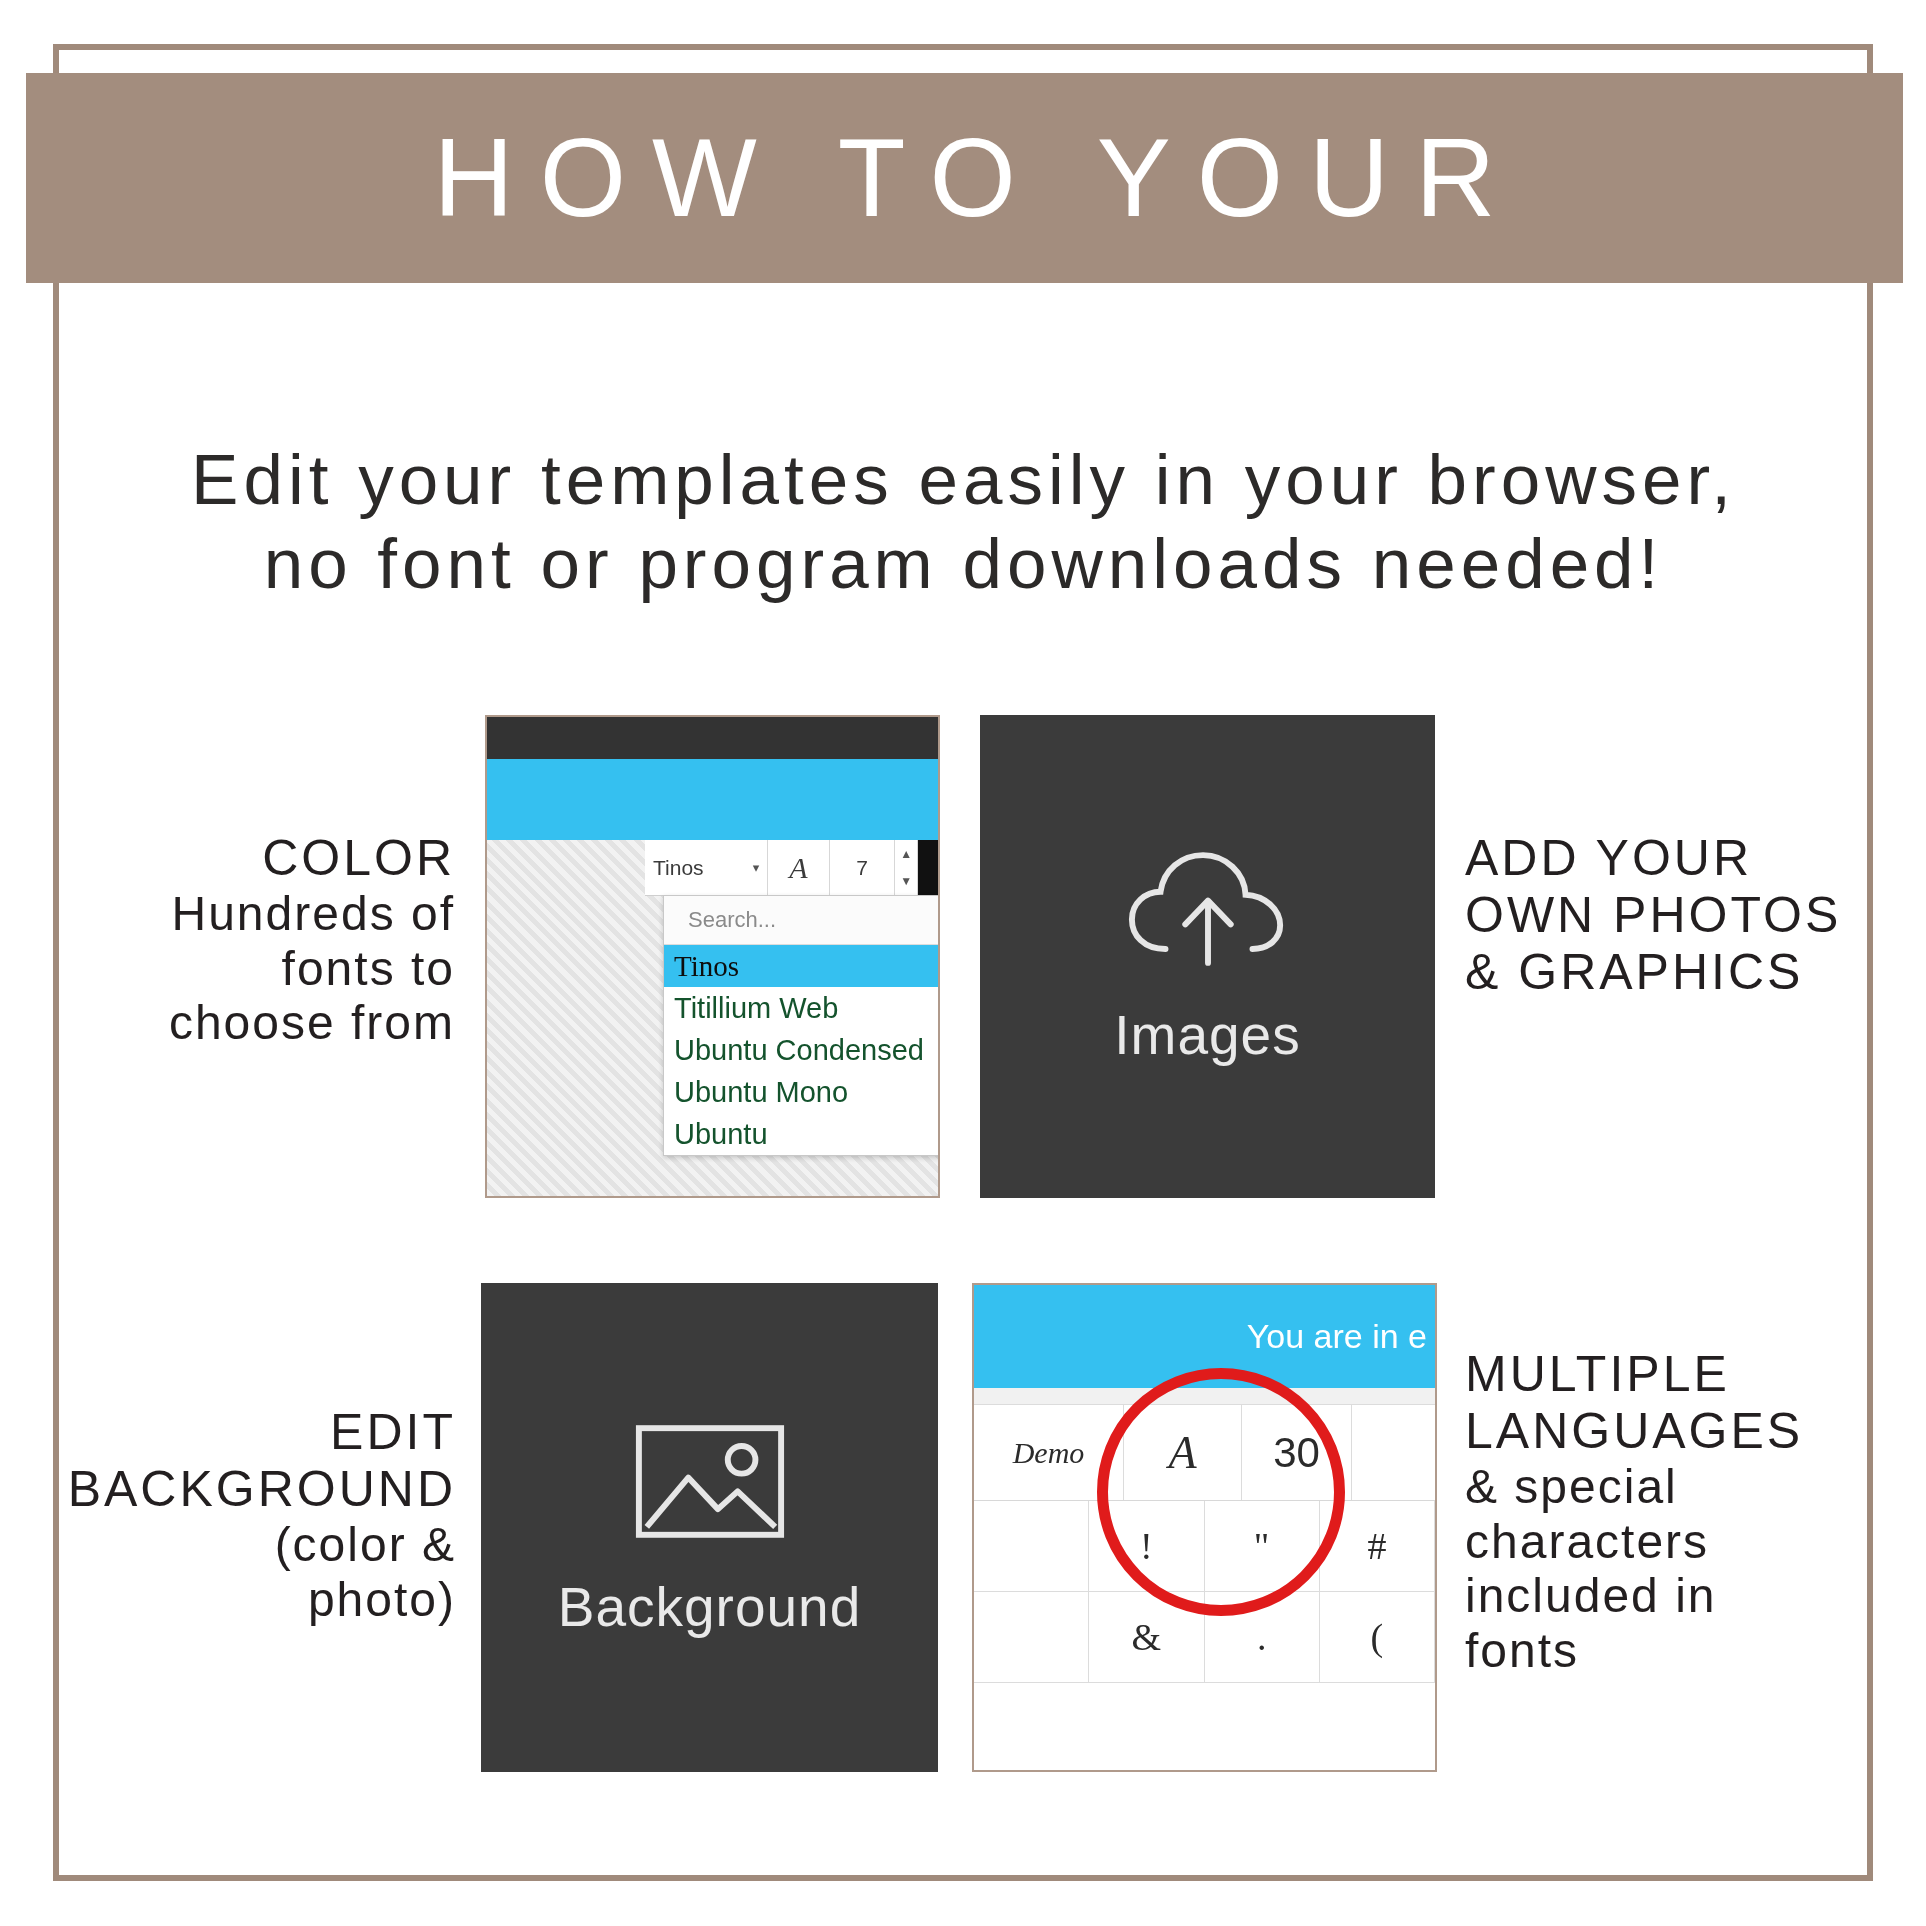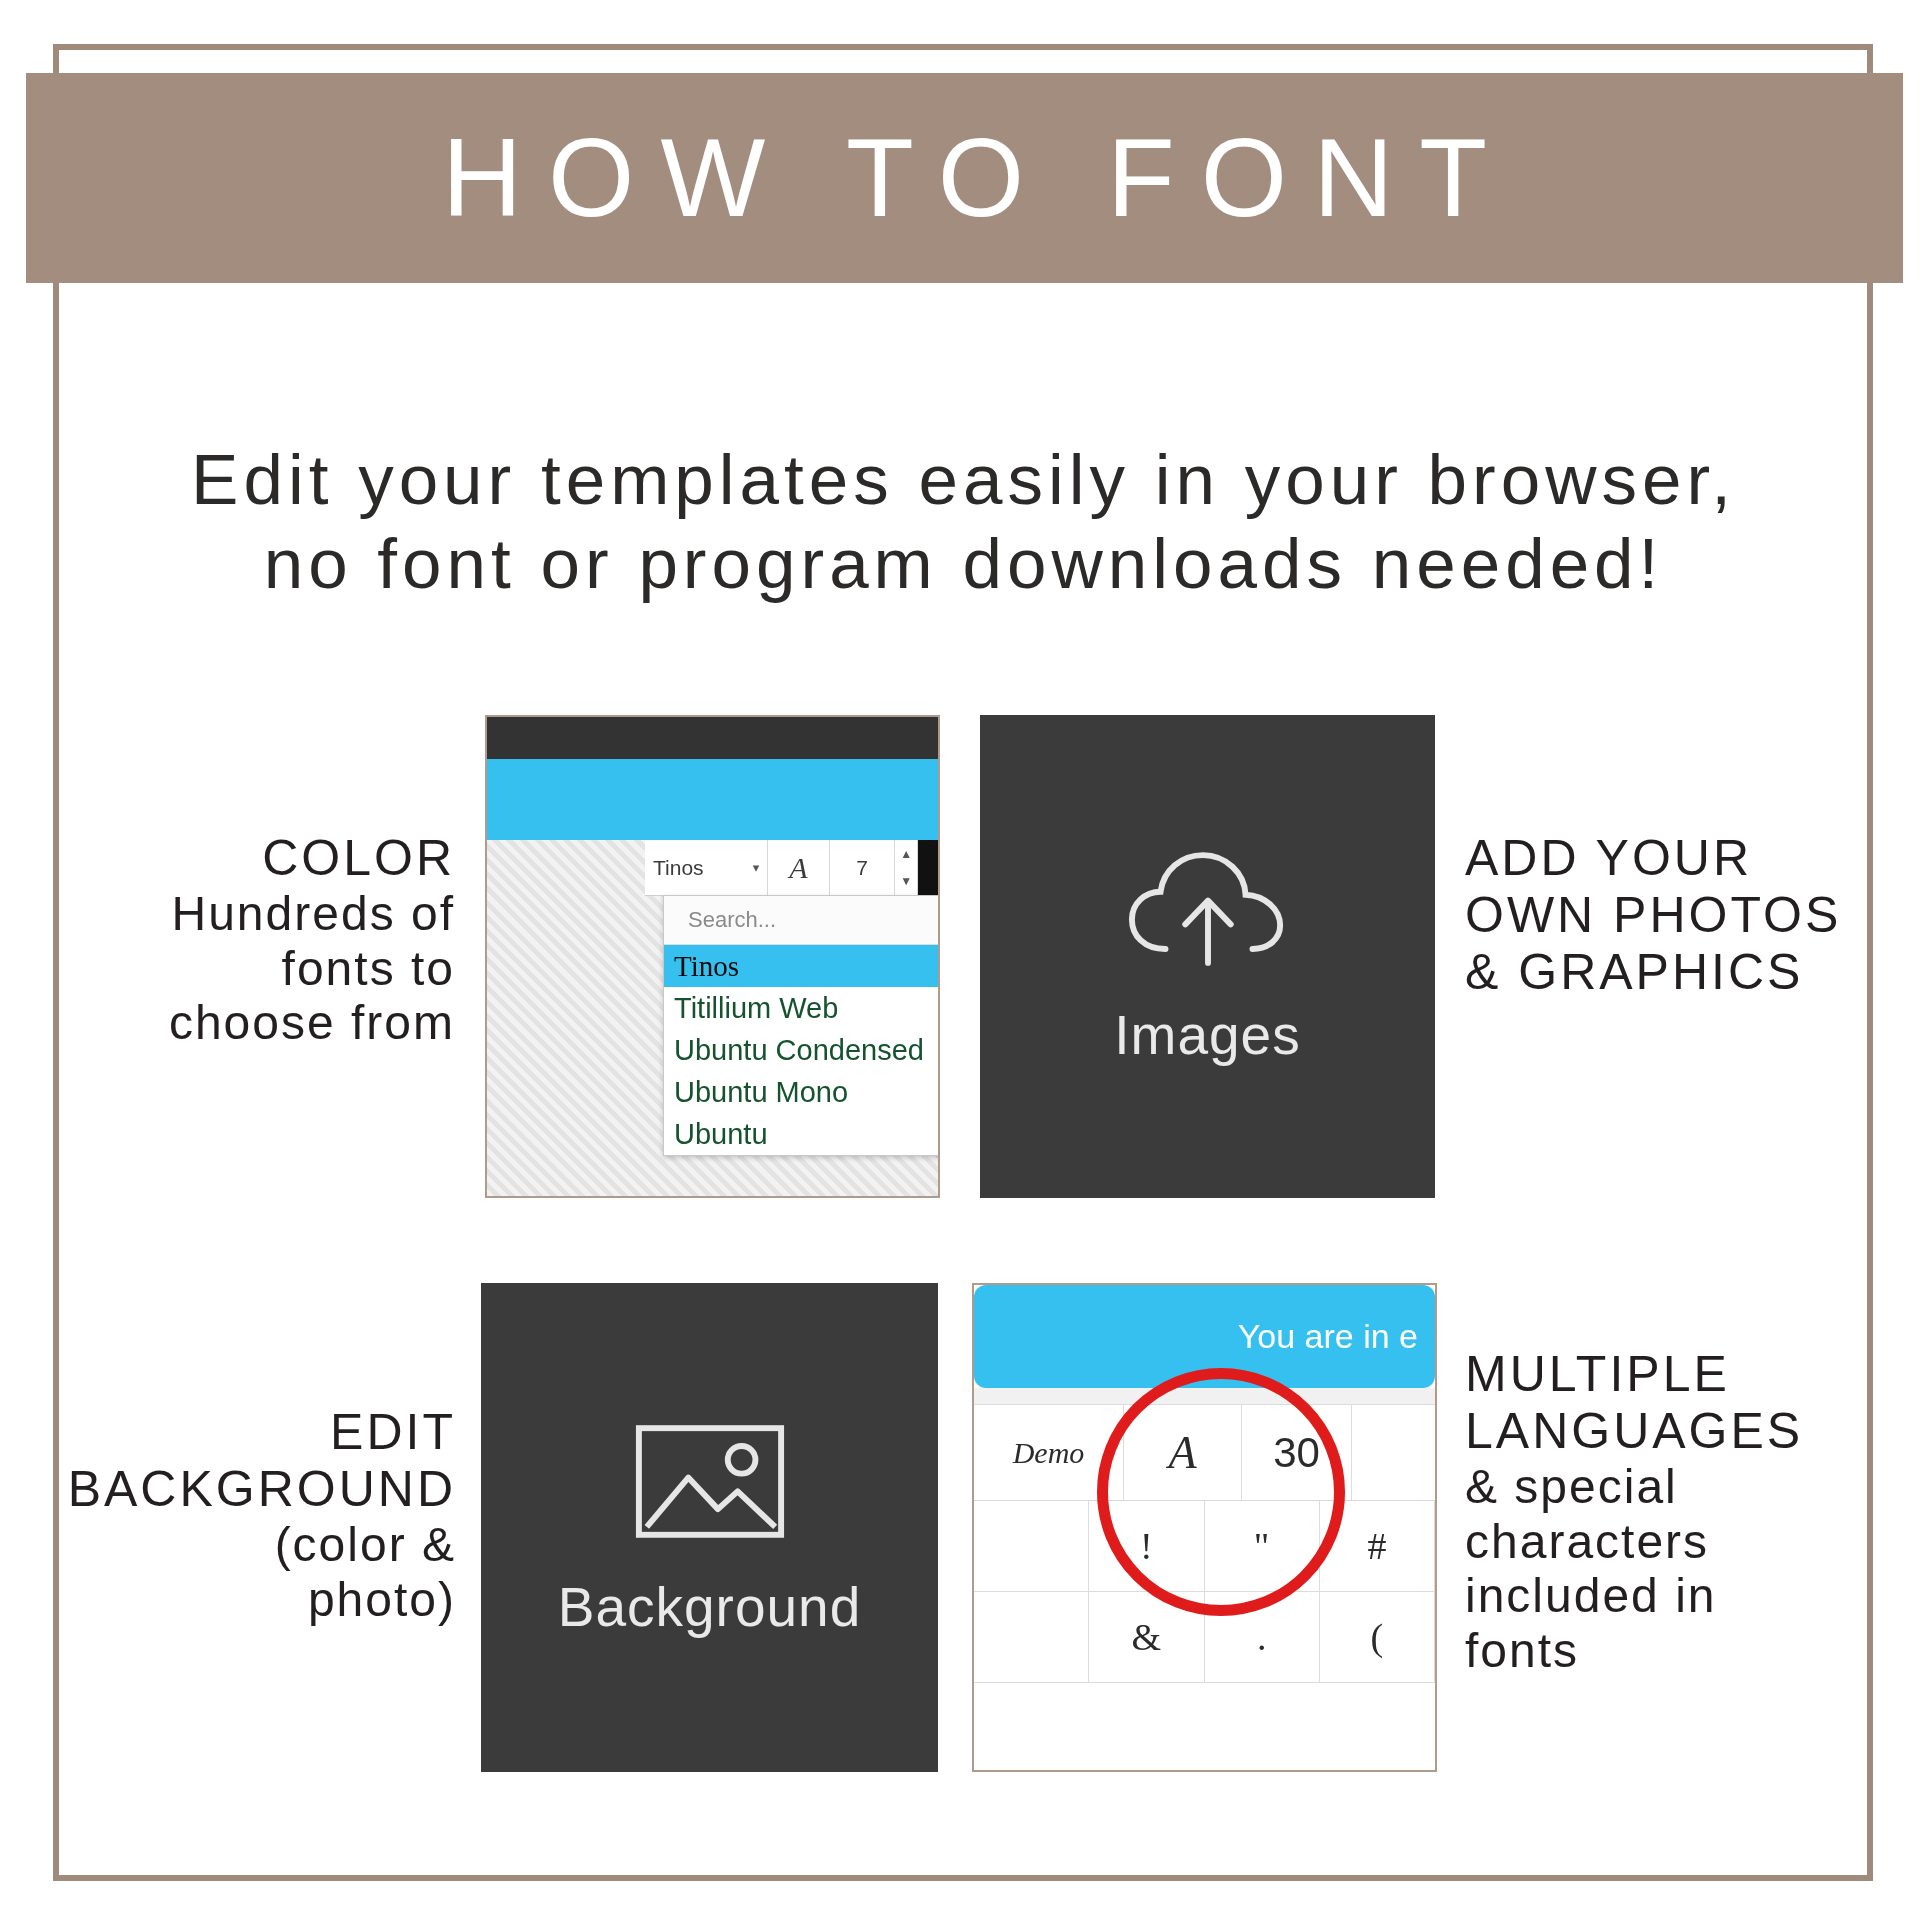--- a/index.html
+++ b/index.html
@@ -242,26 +242,25 @@
     box-sizing: border-box;
     overflow: hidden;
     position: absolute;
   }
   #shot-chars .bluebar {
     height: 103px;
     background: #35c0f0;
     display: flex;
     align-items: center;
     justify-content: flex-end;
-    padding-right: 17px;
+    padding-right: 8px;
     color: #ffffff;
     font-size: 34px;
     white-space: nowrap;
     overflow: hidden;
-    border-radius: 12px;
   }
   #shot-chars .toolstrip {
     height: 16px;
     background: #f1f1f1;
     border-bottom: 1px solid #dcdcdc;
   }
   #shot-chars .fontrow {
     height: 95px;
     display: flex;
     border-bottom: 1px solid #d8d8d8;
@@ -305,21 +304,21 @@
   }
 </style>
 </head>
 <body>
 
 <div class="page">
 
   <div class="frame-border"></div>
 
   <div class="header-band">
-    <div class="header-title">HOW TO FONT</div>
+    <div class="header-title">HOW TO YOUR</div>
   </div>
 
   <div class="subtitle">
     <span class="line">Edit your templates easily in your browser,</span>
     <span class="line">no font or program downloads needed!</span>
   </div>
 
   <div class="caption" id="cap-font-color">
     <span class="cap-caps">COLOR</span>
     <span class="cap-plain">Hundreds of</span>

